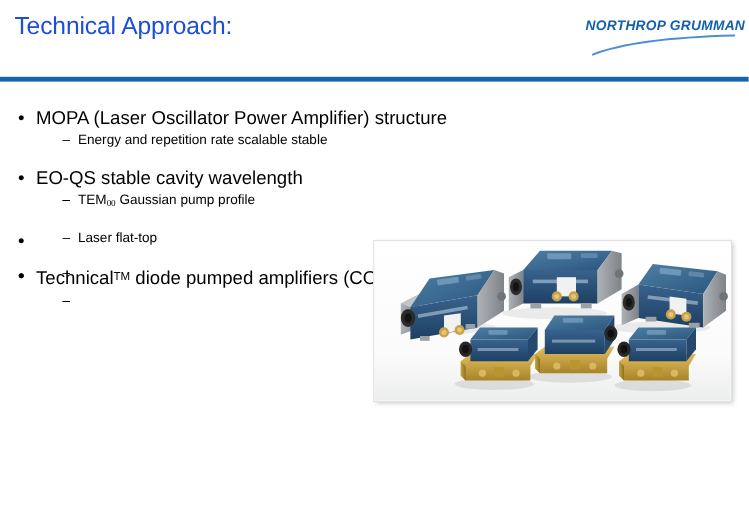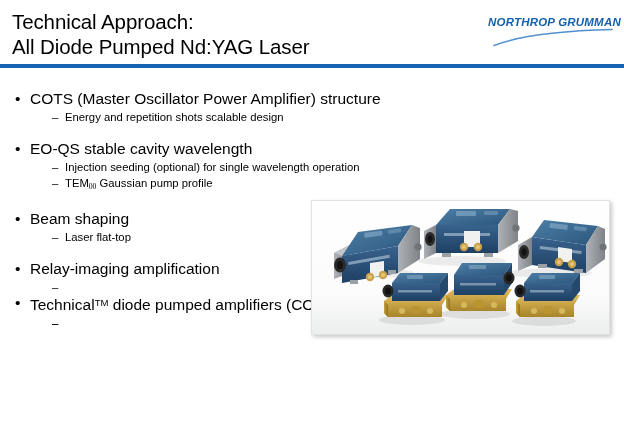--- a/index.html
+++ b/index.html
@@ -25,21 +25,21 @@
   }
   #title-block {
     position: absolute;
     left: 12px;
     top: 9px;
     line-height: 25px;
   }
   .title-line {
     font-size: 20.5px;
     font-weight: normal;
-    color: #000000;
+    color: #1d4ed8;
     letter-spacing: -0.1px;
     white-space: nowrap;
   }
 
   
   #brand-logo {
     position: absolute;
     right: 10px;
     top: 16px;
     width: 126px;
@@ -140,76 +140,72 @@
     display: block;
   }
 </style>
 </head>
 <body>
 
 <div id="slide-header">
 
   <div id="title-block">
     <div class="title-line">Technical Approach:</div>
-    <div class="title-line">All Diode Pumped Nd:YAG Laser</div>
   </div>
 
   <div id="brand-logo">
     <div id="brand-wordmark">NORTHROP GRUMMAN</div>
     <svg id="brand-swoosh" viewBox="0 0 126 20">
       <path d="M6 17.5 C 34 6.5, 84 2.6, 124 1.6" stroke="#4e8fd0" stroke-width="1.5" fill="none" stroke-linecap="round"></path>
     </svg>
   </div>
 
   <div id="header-divider"></div>
 </div>
 
 <div id="bullet-list">
 
   <div class="bullet-group">
     <div class="bullet-l1">
       <span class="marker">•</span>
-      <span>COTS (Master Oscillator Power Amplifier) structure</span>
-    </div>
-    <div class="bullet-l2">
-      <span class="marker">–</span>
-      <span>Energy and repetition shots scalable design</span>
+      <span>MOPA (Laser Oscillator Power Amplifier) structure</span>
+    </div>
+    <div class="bullet-l2">
+      <span class="marker">–</span>
+      <span>Energy and repetition rate scalable stable</span>
     </div>
   </div>
 
   <div class="bullet-group gap-before">
     <div class="bullet-l1">
       <span class="marker">•</span>
       <span>EO-QS stable cavity wavelength</span>
     </div>
     <div class="bullet-l2">
       <span class="marker">–</span>
-      <span>Injection seeding (optional) for single wavelength operation</span>
     </div>
     <div class="bullet-l2">
       <span class="marker">–</span>
       <span>TEM</span><sub class="tem">00</sub><span> Gaussian pump profile</span>
     </div>
   </div>
 
   <div class="bullet-group gap-before">
     <div class="bullet-l1">
       <span class="marker">•</span>
-      <span>Beam shaping</span>
     </div>
     <div class="bullet-l2">
       <span class="marker">–</span>
       <span>Laser flat-top</span>
     </div>
   </div>
 
   <div class="bullet-group gap-before">
     <div class="bullet-l1">
       <span class="marker">•</span>
-      <span>Relay-imaging amplification</span>
     </div>
     <div class="bullet-l2">
       <span class="marker">–</span>
     </div>
   </div>
 
   <div class="bullet-group gap-before">
     <div class="bullet-l1">
       <span class="marker">•</span>
       <span>Technical</span><sup class="tm">TM</sup><span> diode pumped amplifiers (COTS)</span>

